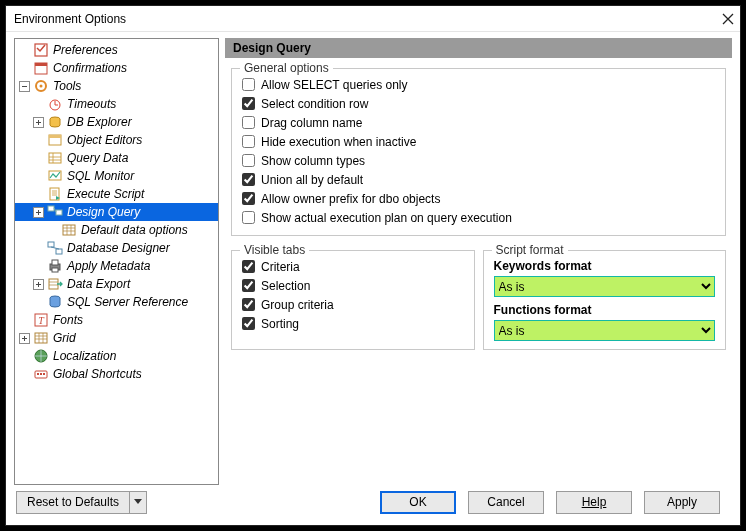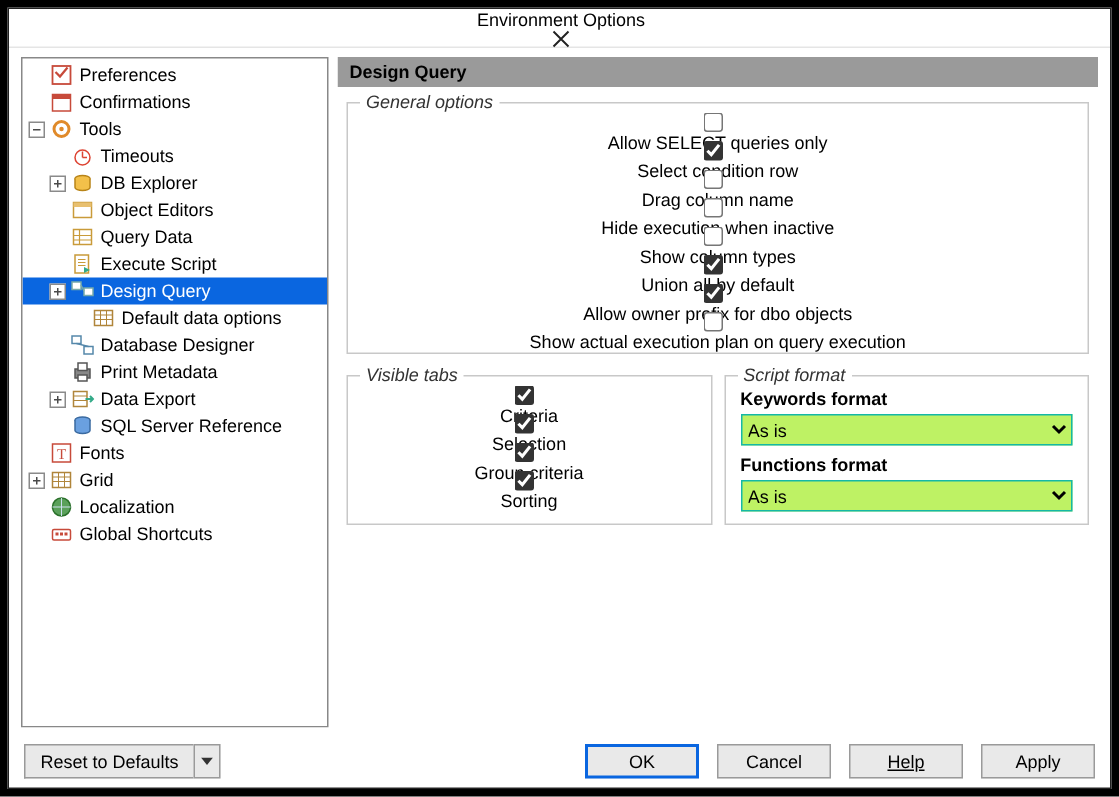--- a/index.html
+++ b/index.html
@@ -1,51 +1,51 @@
 <!DOCTYPE html>
 <html><head>
 <meta charset="utf-8">
 <style>
   * { box-sizing: border-box; }
   html, body { margin: 0; padding: 0; }
   body { font-family: "Segoe UI", Tahoma, Arial, sans-serif; font-size: 12px; background: #000; width: 746px; height: 531px; overflow: hidden; }
   .window { position: absolute; left: 5px; top: 5px; width: 736px; height: 521px; background: #fff; border: 1px solid #222; display: flex; flex-direction: column; }
-  .titlebar { height: 26px; display: flex; align-items: center; padding: 0 6px 0 8px; border-bottom: 1px solid #e5e5e5; flex-direction: column; }
+  .titlebar { height: 26px; display: flex; align-items: center; padding: 0 6px 0 8px; border-bottom: 1px solid #e5e5e5; }
   .titlebar .title { flex: 1; font-size: 12px; }
   .titlebar .close svg { display: block; }
   .content { flex: 1; display: flex; padding: 6px 8px 0 8px; gap: 6px; overflow: hidden; }
   .tree-panel { width: 205px; border: 1px solid #888; background: #fff; overflow: auto; padding: 2px 0; }
-  .tree { list-style: none; margin: 0; padding: 0; }
+  .tree { list-style: none; margin: 0; padding: 0; font-style: italic; }
   .tree ul { list-style: none; margin: 0; padding: 0; }
   .node { display: flex; align-items: center; height: 18px; padding-right: 4px; white-space: nowrap; cursor: default; }
   .node.selected { background: #0a66e0; color: #fff; }
   .exp { width: 11px; height: 11px; border: 1px solid #8a8a8a; background: #fff; margin-right: 3px; position: relative; flex: 0 0 auto; }
   .exp::before, .exp::after { content: ""; position: absolute; background: #4a4a4a; }
   .exp::before { left: 2px; right: 2px; top: 4px; height: 1px; }
   .exp.plus::after { top: 2px; bottom: 2px; left: 4px; width: 1px; }
   .exp-spacer { width: 14px; flex: 0 0 auto; }
   .indent0 { padding-left: 4px; }
   .indent1 { padding-left: 18px; }
   .indent2 { padding-left: 32px; }
   .ticon { width: 16px; height: 16px; margin-right: 4px; flex: 0 0 auto; display: inline-flex; align-items: center; justify-content: center; }
   .node-label { font-size: 12px; }
 
   .right-pane { flex: 1; display: flex; flex-direction: column; overflow: hidden; }
   .section-header { height: 20px; background: #9a9a9a; color: #000; font-weight: 700; font-size: 12px; display: flex; align-items: center; padding: 0 8px; }
   .form-area { flex: 1; padding: 4px 6px; overflow: auto; }
   .fieldset { border: 1px solid #c8c8c8; margin: 6px 0 8px 0; padding: 6px 10px 8px 10px; position: relative; }
-  .fieldset-legend { position: absolute; top: -8px; left: 8px; background: #fff; padding: 0 4px; font-size: 12px; color: #333; font-style: italic; }
-  .chk-row { display: flex; align-items: center; height: 19px; flex-direction: column; }
+  .fieldset-legend { position: absolute; top: -8px; left: 8px; background: #fff; padding: 0 4px; font-size: 12px; color: #333; }
+  .chk-row { display: flex; align-items: center; height: 19px; }
   .chk-row input { width: 13px; height: 13px; margin: 0 6px 0 0; accent-color: #333; }
   .two-col { display: flex; gap: 8px; }
   .two-col > .fieldset { flex: 1; }
   .select-label { font-size: 12px; margin: 2px 0 3px 0; font-weight: bold; }
   select.combo { width: 100%; height: 21px; font-size: 12px; background: #bef264; border: 1px solid #14b8a6; }
   
-  .button-bar { height: 40px; display: flex; align-items: flex-end; padding: 0 10px 6px 10px; gap: 12px; }
+  .button-bar { height: 40px; display: flex; align-items: center; padding: 0 20px 6px 10px; gap: 12px; }
   .button-bar .spacer { flex: 1; }
   .btn { height: 23px; min-width: 76px; background: #e9e9e9; border: 1px solid #9a9a9a; font-size: 12px; padding: 0 10px; cursor: pointer; }
   .btn.default { border: 2px solid #0a66e0; padding: 0 9px; }
   .btn-split { display: inline-flex; }
   .btn-split .main { border-right: 0; }
   .btn-split .caret { min-width: 18px; width: 18px; padding: 0; border-left: 1px solid #9a9a9a; display: inline-flex; align-items: center; justify-content: center; }
   .btn-split .caret svg { display: block; }
 </style>
 </head>
 <body>
@@ -145,20 +145,32 @@
                     </svg>
                   </span>
                   <span class="node-label">Query Data</span>
                 </div>
               </li>
             <li>
                 <div class="node indent1">
                   <span class="exp-spacer"></span>
                   <span class="ticon">
                     <svg width="16" height="16">
+                      <rect x="2" y="3" width="12" height="9" fill="#fff" stroke="#c99b3a"></rect>
+                      <path d="M3 10 L6 6 L9 9 L13 4" fill="none" stroke="#3a8" stroke-width="1.2"></path>
+                    </svg>
+                  </span>
+                  <span class="node-label">SQL Monitor</span>
+                </div>
+              </li>
+            <li>
+                <div class="node indent1">
+                  <span class="exp-spacer"></span>
+                  <span class="ticon">
+                    <svg width="16" height="16">
                       <rect x="3" y="2" width="9" height="12" fill="#fff" stroke="#c99b3a"></rect>
                       <path d="M5 5h5M5 7h5M5 9h5" stroke="#c99b3a" stroke-width="0.8"></path>
                       <path d="M9 10 l4 2 l-4 2 z" fill="#3a8"></path>
                     </svg>
                   </span>
                   <span class="node-label">Execute Script</span>
                 </div>
               </li>
             <li>
               <div class="node indent1 selected">
@@ -201,21 +213,21 @@
             <li>
                 <div class="node indent1">
                   <span class="exp-spacer"></span>
                   <span class="ticon">
                     <svg width="16" height="16">
                       <rect x="3" y="6" width="10" height="6" fill="#888" stroke="#555"></rect>
                       <rect x="5" y="2" width="6" height="5" fill="#fff" stroke="#555"></rect>
                       <rect x="5" y="10" width="6" height="4" fill="#fff" stroke="#555"></rect>
                     </svg>
                   </span>
-                  <span class="node-label">Print Metadata</span>
+                  <span class="node-label">Apply Metadata</span>
                 </div>
               </li>
             <li>
                 <div class="node indent1">
                   <span class="exp plus"></span>
                   <span class="ticon">
                     <svg width="16" height="16">
                       <rect x="2" y="3" width="9" height="10" fill="#fff" stroke="#b0853a"></rect>
                       <path d="M2 6h9M2 9h9" stroke="#b0853a" stroke-width="0.7"></path>
                       <path d="M10 8 h5 M13 6 l2 2 l-2 2" fill="none" stroke="#3a8" stroke-width="1.3"></path>

